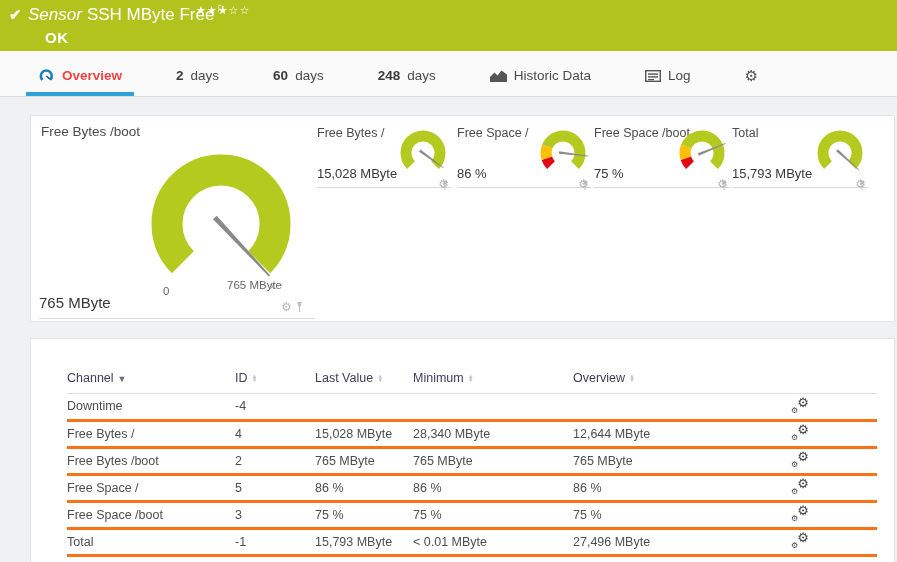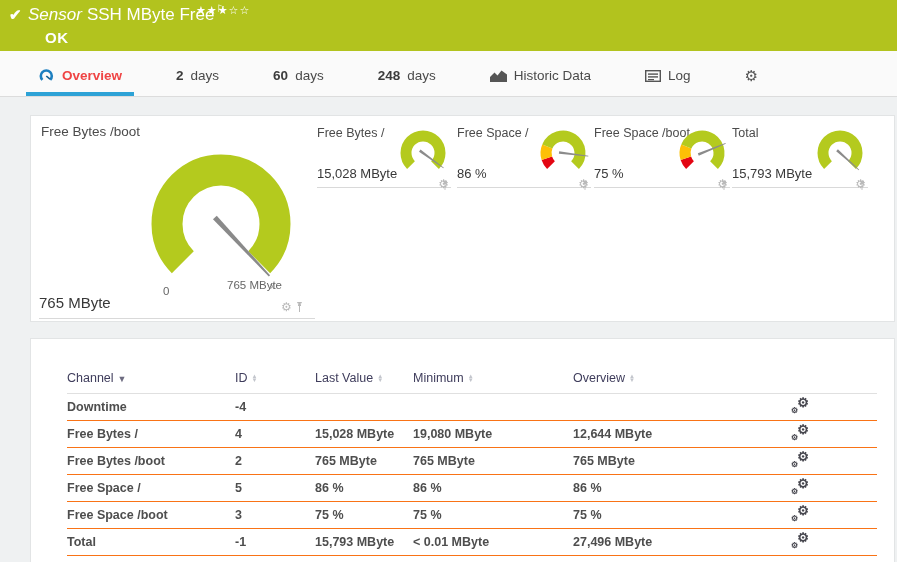--- a/index.html
+++ b/index.html
@@ -68,21 +68,21 @@
   table.chan col.c-channel { width:168px; }
   table.chan col.c-id { width:80px; }
   table.chan col.c-last { width:98px; }
   table.chan col.c-min { width:160px; }
   table.chan col.c-max { width:155px; }
   table.chan col.c-set { width:149px; }
   table.chan th {
     font-weight:normal; color:#3f3d5c; text-align:left; height:30px;
     border-bottom:1px solid #e0e0e0; padding:0;
   }
-  table.chan td { height:27px; border-bottom:1px solid #f97316; color:#4e4e4e; padding:0;font-weight:bold; }
+  table.chan td { height:27px; border-bottom:3px solid #f97316; color:#4e4e4e; padding:0; }
   .num-col { text-align:left; }
   .set-col { text-align:right; padding-right:68px !important; }
   .sort-desc { color:#6d6b80; font-size:9px; margin-left:4px; }
   .sort-both { display:inline-flex; flex-direction:column; vertical-align:middle; margin-left:4px; line-height:4px; }
   .sort-both span { font-size:6px; color:#c2c5cc; }
   .row-gears { position:relative; display:inline-block; width:18px; height:16px; color:#46464e; }
   .row-gears .g-big { position:absolute; right:0; top:-2px; font-size:13px; }
   .row-gears .g-small { position:absolute; left:0; bottom:-2px; font-size:8px; }
   .pin-svg { display:block; }
 </style>
@@ -298,21 +298,21 @@
         <td>-4</td>
         <td class="num-col"></td>
         <td class="num-col"></td>
         <td class="num-col"></td>
         <td class="set-col"><span class="row-gears"><span class="g-big">⚙</span><span class="g-small">⚙</span></span></td>
       </tr>
       <tr>
         <td>Free Bytes /</td>
         <td>4</td>
         <td class="num-col">15,028 MByte</td>
-        <td class="num-col">19,080 MByte</td>
+        <td class="num-col">28,340 MByte</td>
         <td class="num-col">12,644 MByte</td>
         <td class="set-col"><span class="row-gears"><span class="g-big">⚙</span><span class="g-small">⚙</span></span></td>
       </tr>
       <tr>
         <td>Free Bytes /boot</td>
         <td>2</td>
         <td class="num-col">765 MByte</td>
         <td class="num-col">765 MByte</td>
         <td class="num-col">765 MByte</td>
         <td class="set-col"><span class="row-gears"><span class="g-big">⚙</span><span class="g-small">⚙</span></span></td>

